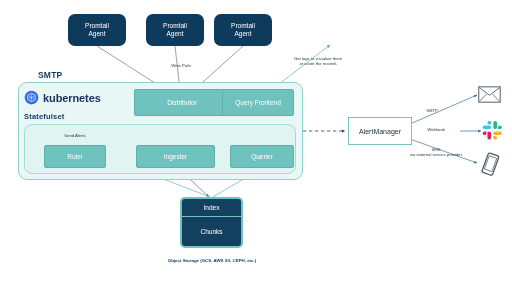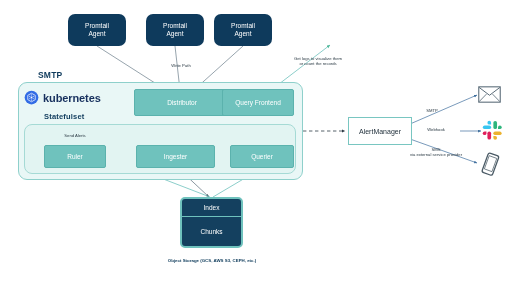--- a/index.html
+++ b/index.html
@@ -25,21 +25,21 @@
 
   
   .k8s{position:absolute;box-sizing:border-box;background:#e9f7f6;
        border:1px solid #8ed0cb;border-radius:9px;z-index:2;}
   .k8s-inner{position:absolute;box-sizing:border-box;
              background:#e2f4f2;border:1px solid #a5dad5;border-radius:8px;z-index:2;}
 
   .lbl{position:absolute;z-index:4;color:#0e3a5c;font-weight:bold;
        letter-spacing:.2px;}
   .lbl-smtp{font-size:8.5px;}
-  .lbl-sts{font-size:7.5px;margin-left:20px;}
+  .lbl-sts{font-size:7.5px;}
   .k8s-word{position:absolute;z-index:4;color:#17305e;font-weight:bold;
             font-size:11px;letter-spacing:-.1px;}
 
   
   .ann{position:absolute;z-index:4;color:#2b3a44;font-size:4.2px;
        line-height:5.2px;text-align:center;white-space:pre;}
   .ann.b{font-weight:bold;}
 
   
   .grafana{position:absolute;box-sizing:border-box;background:#ffffff;

